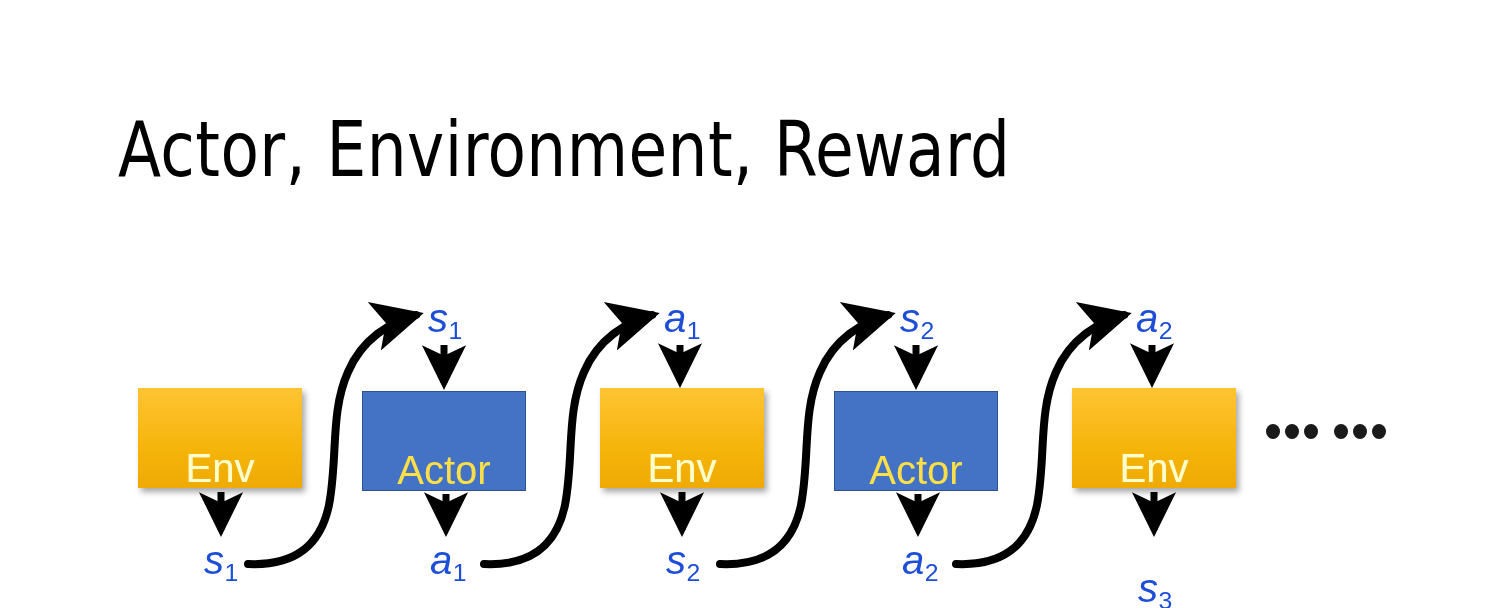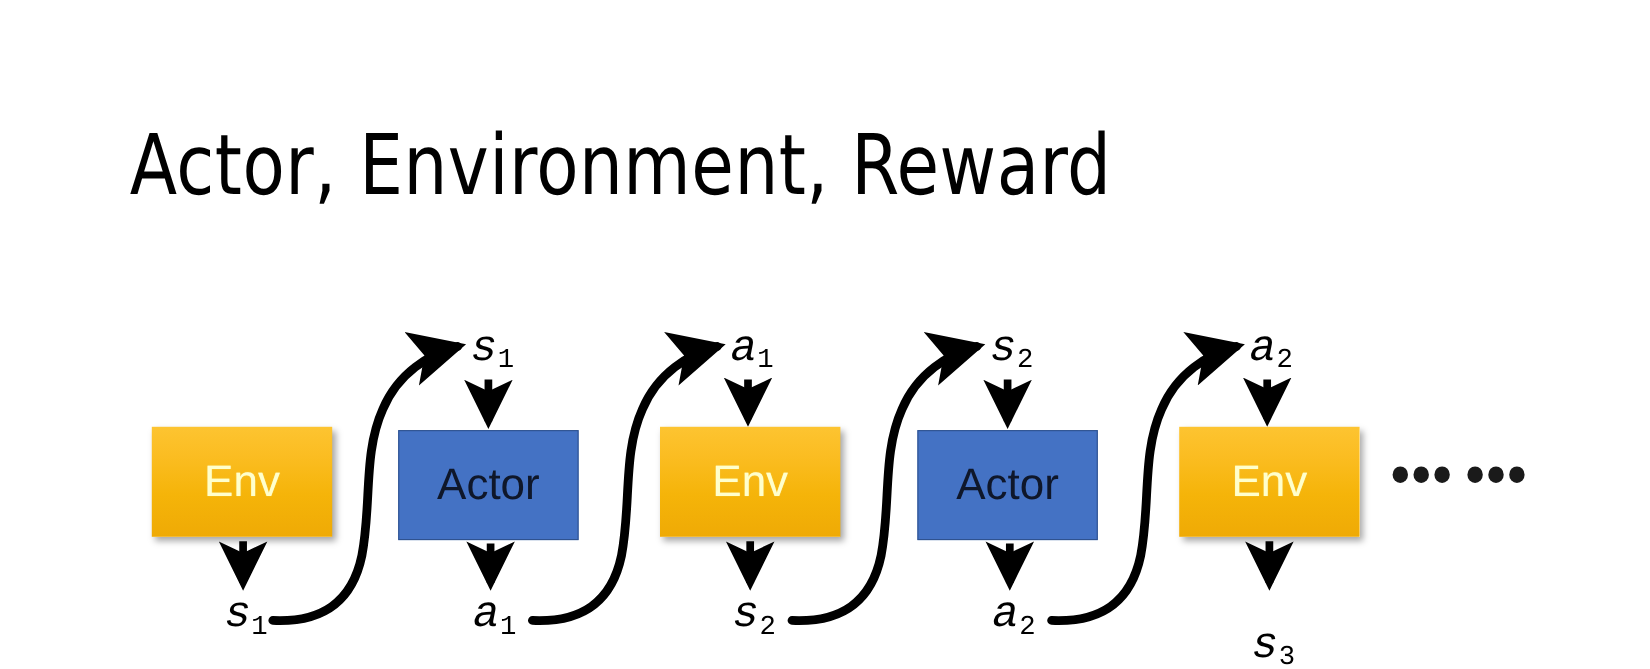--- a/index.html
+++ b/index.html
@@ -54,48 +54,48 @@
     pointer-events: none;
   }
 
   
   .node-box {
     position: absolute;
     width: 164px;
     height: 100px;
     box-sizing: border-box;
     display: flex;
-    align-items: center;
+    align-items: flex-end;
     justify-content: center;
     font-family: "Liberation Sans", sans-serif;
     font-size: 40px;
     font-weight: 400;
     line-height: 1;
     user-select: none;
   }
   .node-box.env {
     background: linear-gradient(180deg, #FDC431 0%, #FBBD22 26%, #F5B409 62%, #EFAA05 100%);
     color: #FFFFCC;
     box-shadow: 3px 4px 6px rgba(0,0,0,0.35);
     border: none;
     text-shadow: 0 0 1px rgba(255,255,200,0.6);
   }
   .node-box.actor {
     background: #4472C4;
-    color: #0f172a;
+    color: #fde047;
     border: 1.5px solid #2F528F;
   }
 
   
   .math-label {
     position: absolute;
-    font-family: Liberation Mono, monospace;
+    font-family: Liberation Sans, sans-serif;
     font-style: italic;
     font-size: 40px;
-    color: #000000;
+    color: #1d4ed8;
     white-space: nowrap;
     line-height: 1;
     user-select: none;
   }
   .math-label sub {
     font-size: 0.62em;
     font-style: normal;
     vertical-align: -0.28em;
     margin-left: 0.5px;
   }

